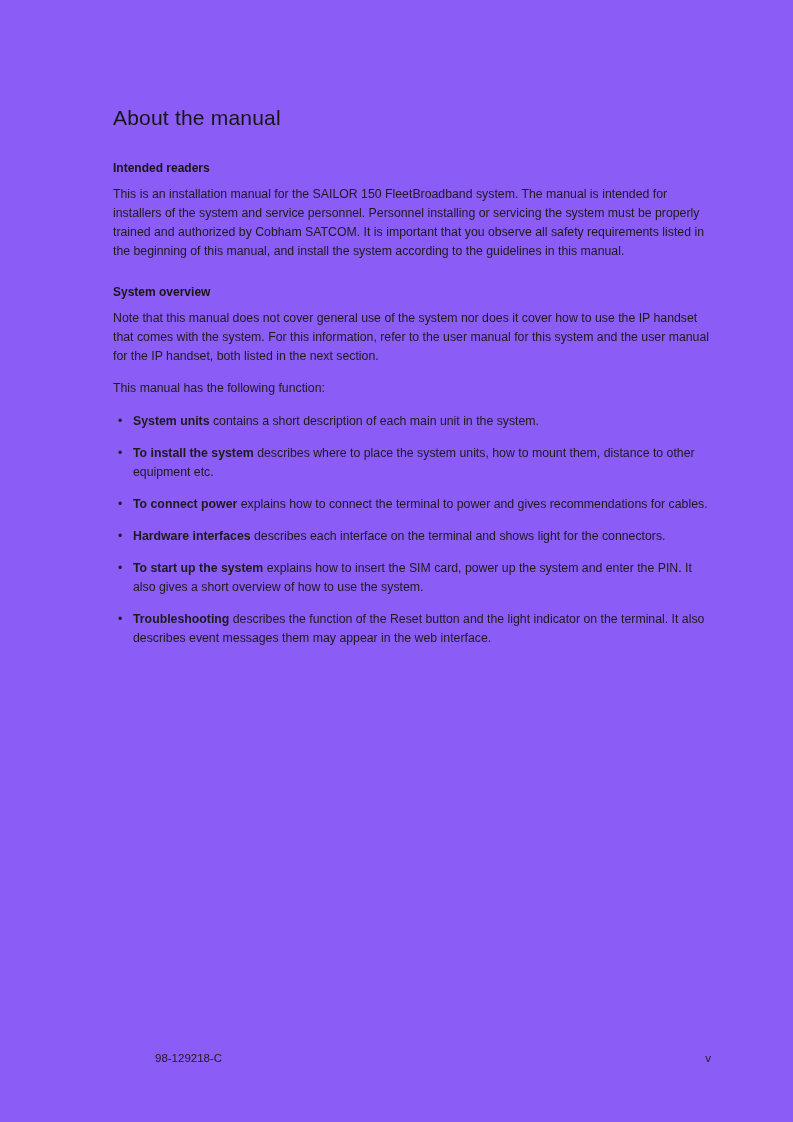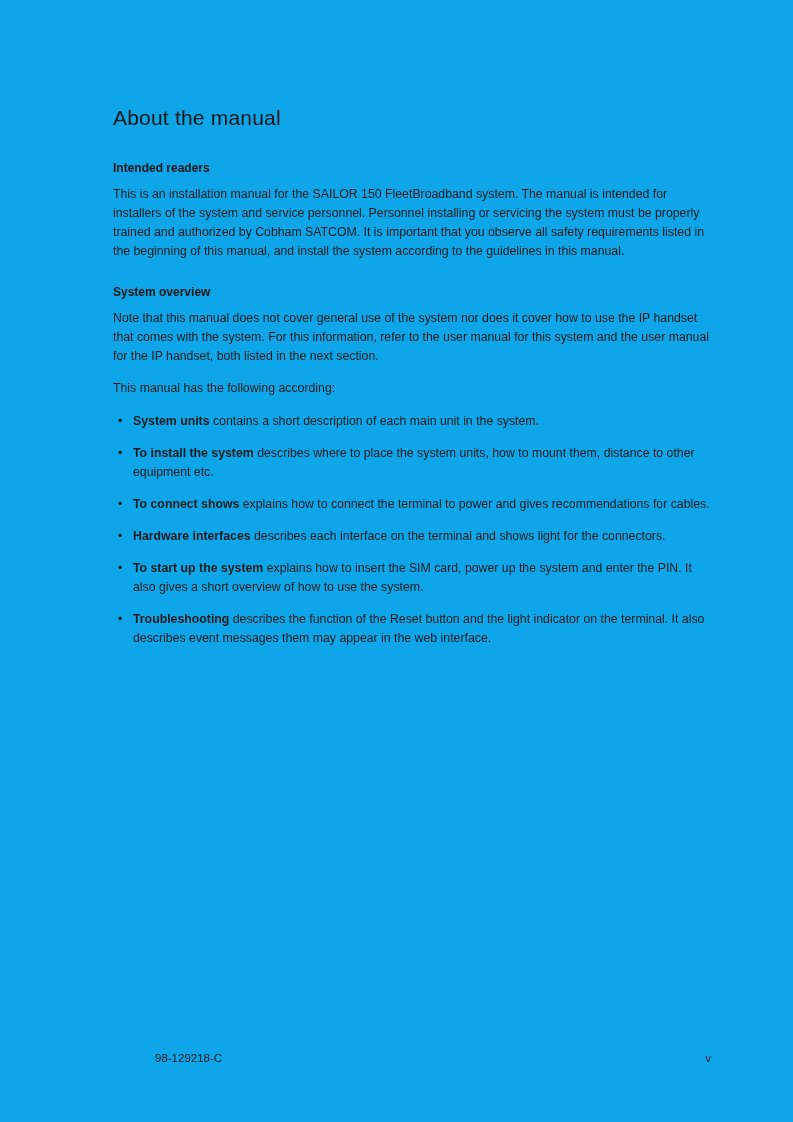--- a/index.html
+++ b/index.html
@@ -4,21 +4,21 @@
 <style>
   html, body {
     margin: 0;
     padding: 0;
     background: #ffffff;
   }
   .page {
     position: relative;
     width: 793px;
     height: 1122px;
-    background: #0ea5e9;
+    background: #8b5cf6;
     font-family: "Liberation Sans", sans-serif;
     color: #1c1c1c;
     box-sizing: border-box;
     overflow: hidden;
     padding-left: 28px;
   }
   .content {
     position: absolute;
     top: 106px;
     left: 113px;
@@ -92,34 +92,34 @@
     <h1 class="doc-title">About the manual</h1>
 
     <div class="section">
       <h2 class="section-heading">Intended readers</h2>
       <p class="body-text">This is an installation manual for the SAILOR 150 FleetBroadband system. The manual is intended for installers of the system and service personnel. Personnel installing or servicing the system must be properly trained and authorized by Cobham SATCOM. It is important that you observe all safety requirements listed in the beginning of this manual, and install the system according to the guidelines in this manual.</p>
     </div>
 
     <div class="section">
       <h2 class="section-heading">System overview</h2>
       <p class="body-text">Note that this manual does not cover general use of the system nor does it cover how to use the IP handset that comes with the system. For this information, refer to the user manual for this system and the user manual for the IP handset, both listed in the next section.</p>
-      <p class="body-text">This manual has the following according:</p>
+      <p class="body-text">This manual has the following function:</p>
 
       <ul class="chapter-list">
         <li>
           <span class="bullet-marker">•</span>
           <span class="li-text"><span class="chapter-term">System units</span><span> contains a short description of each main unit in the system.</span></span>
         </li>
         <li>
           <span class="bullet-marker">•</span>
           <span class="li-text"><span class="chapter-term">To install the system</span><span> describes where to place the system units, how to mount them, distance to other equipment etc.</span></span>
         </li>
         <li>
           <span class="bullet-marker">•</span>
-          <span class="li-text"><span class="chapter-term">To connect shows</span><span> explains how to connect the terminal to power and gives recommendations for cables.</span></span>
+          <span class="li-text"><span class="chapter-term">To connect power</span><span> explains how to connect the terminal to power and gives recommendations for cables.</span></span>
         </li>
         <li>
           <span class="bullet-marker">•</span>
           <span class="li-text"><span class="chapter-term">Hardware interfaces</span><span> describes each interface on the terminal and shows light for the connectors.</span></span>
         </li>
         <li>
           <span class="bullet-marker">•</span>
           <span class="li-text"><span class="chapter-term">To start up the system</span><span> explains how to insert the SIM card, power up the system and enter the PIN. It also gives a short overview of how to use the system.</span></span>
         </li>
         <li>

